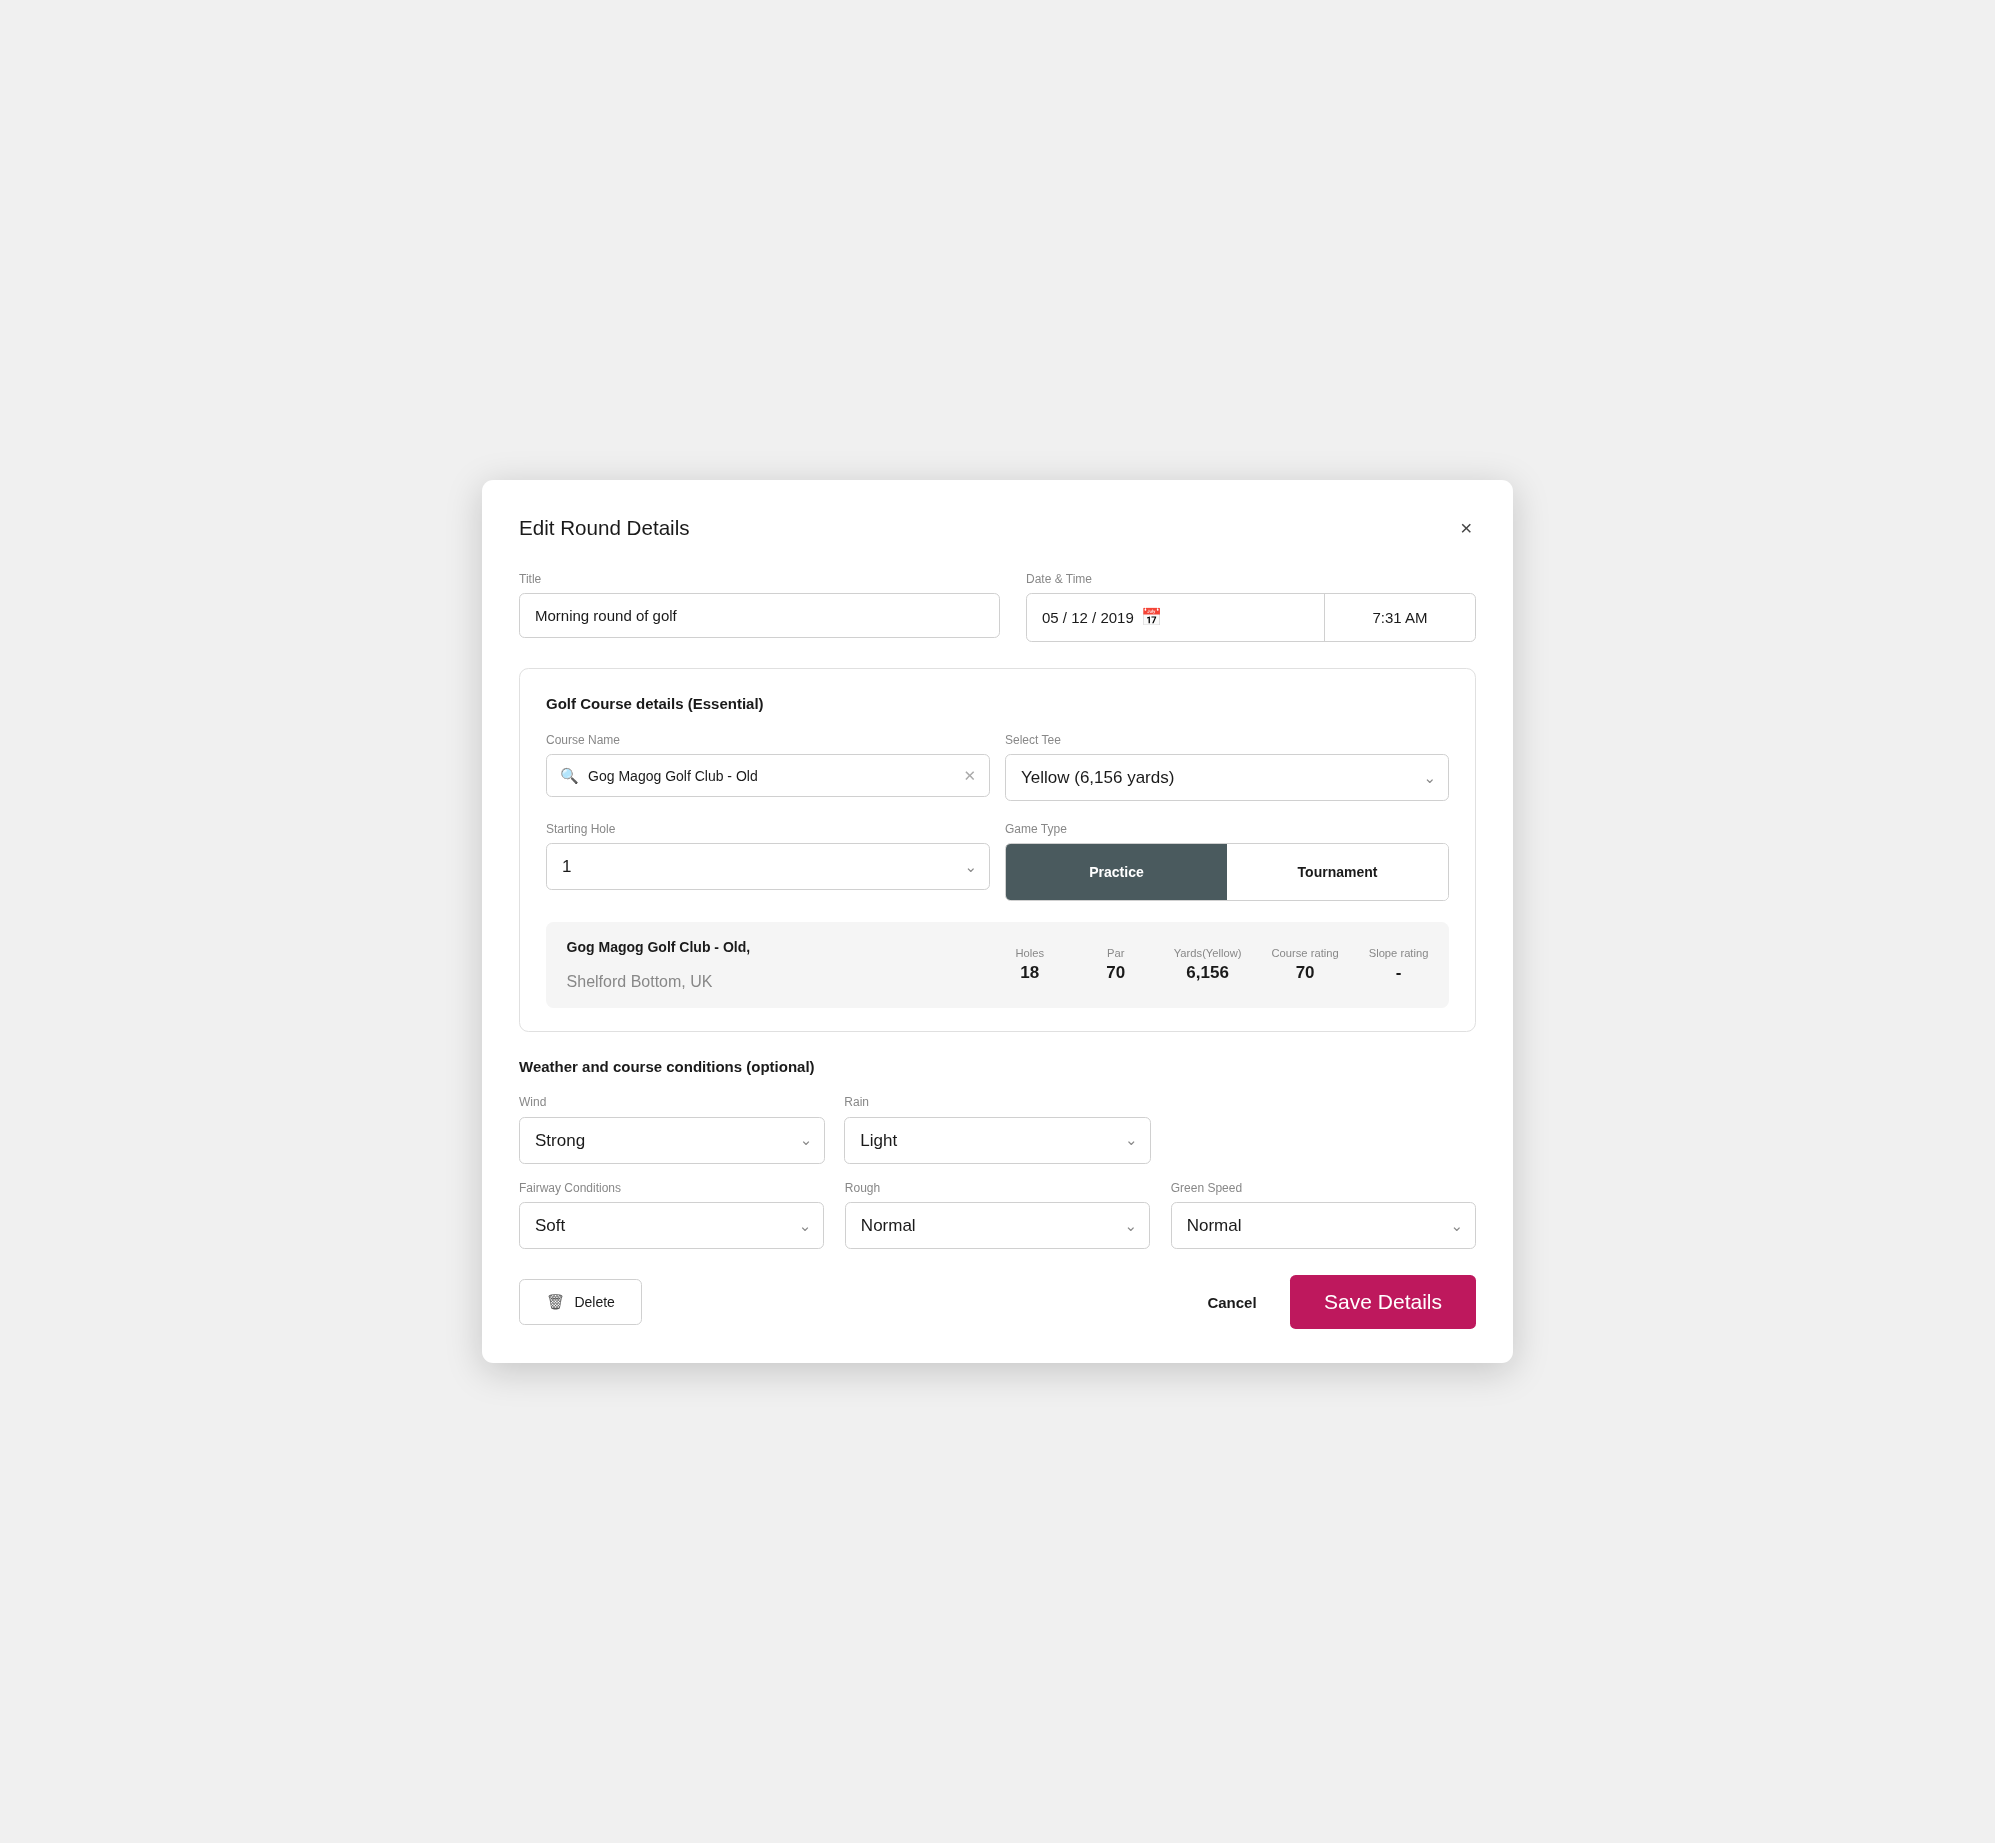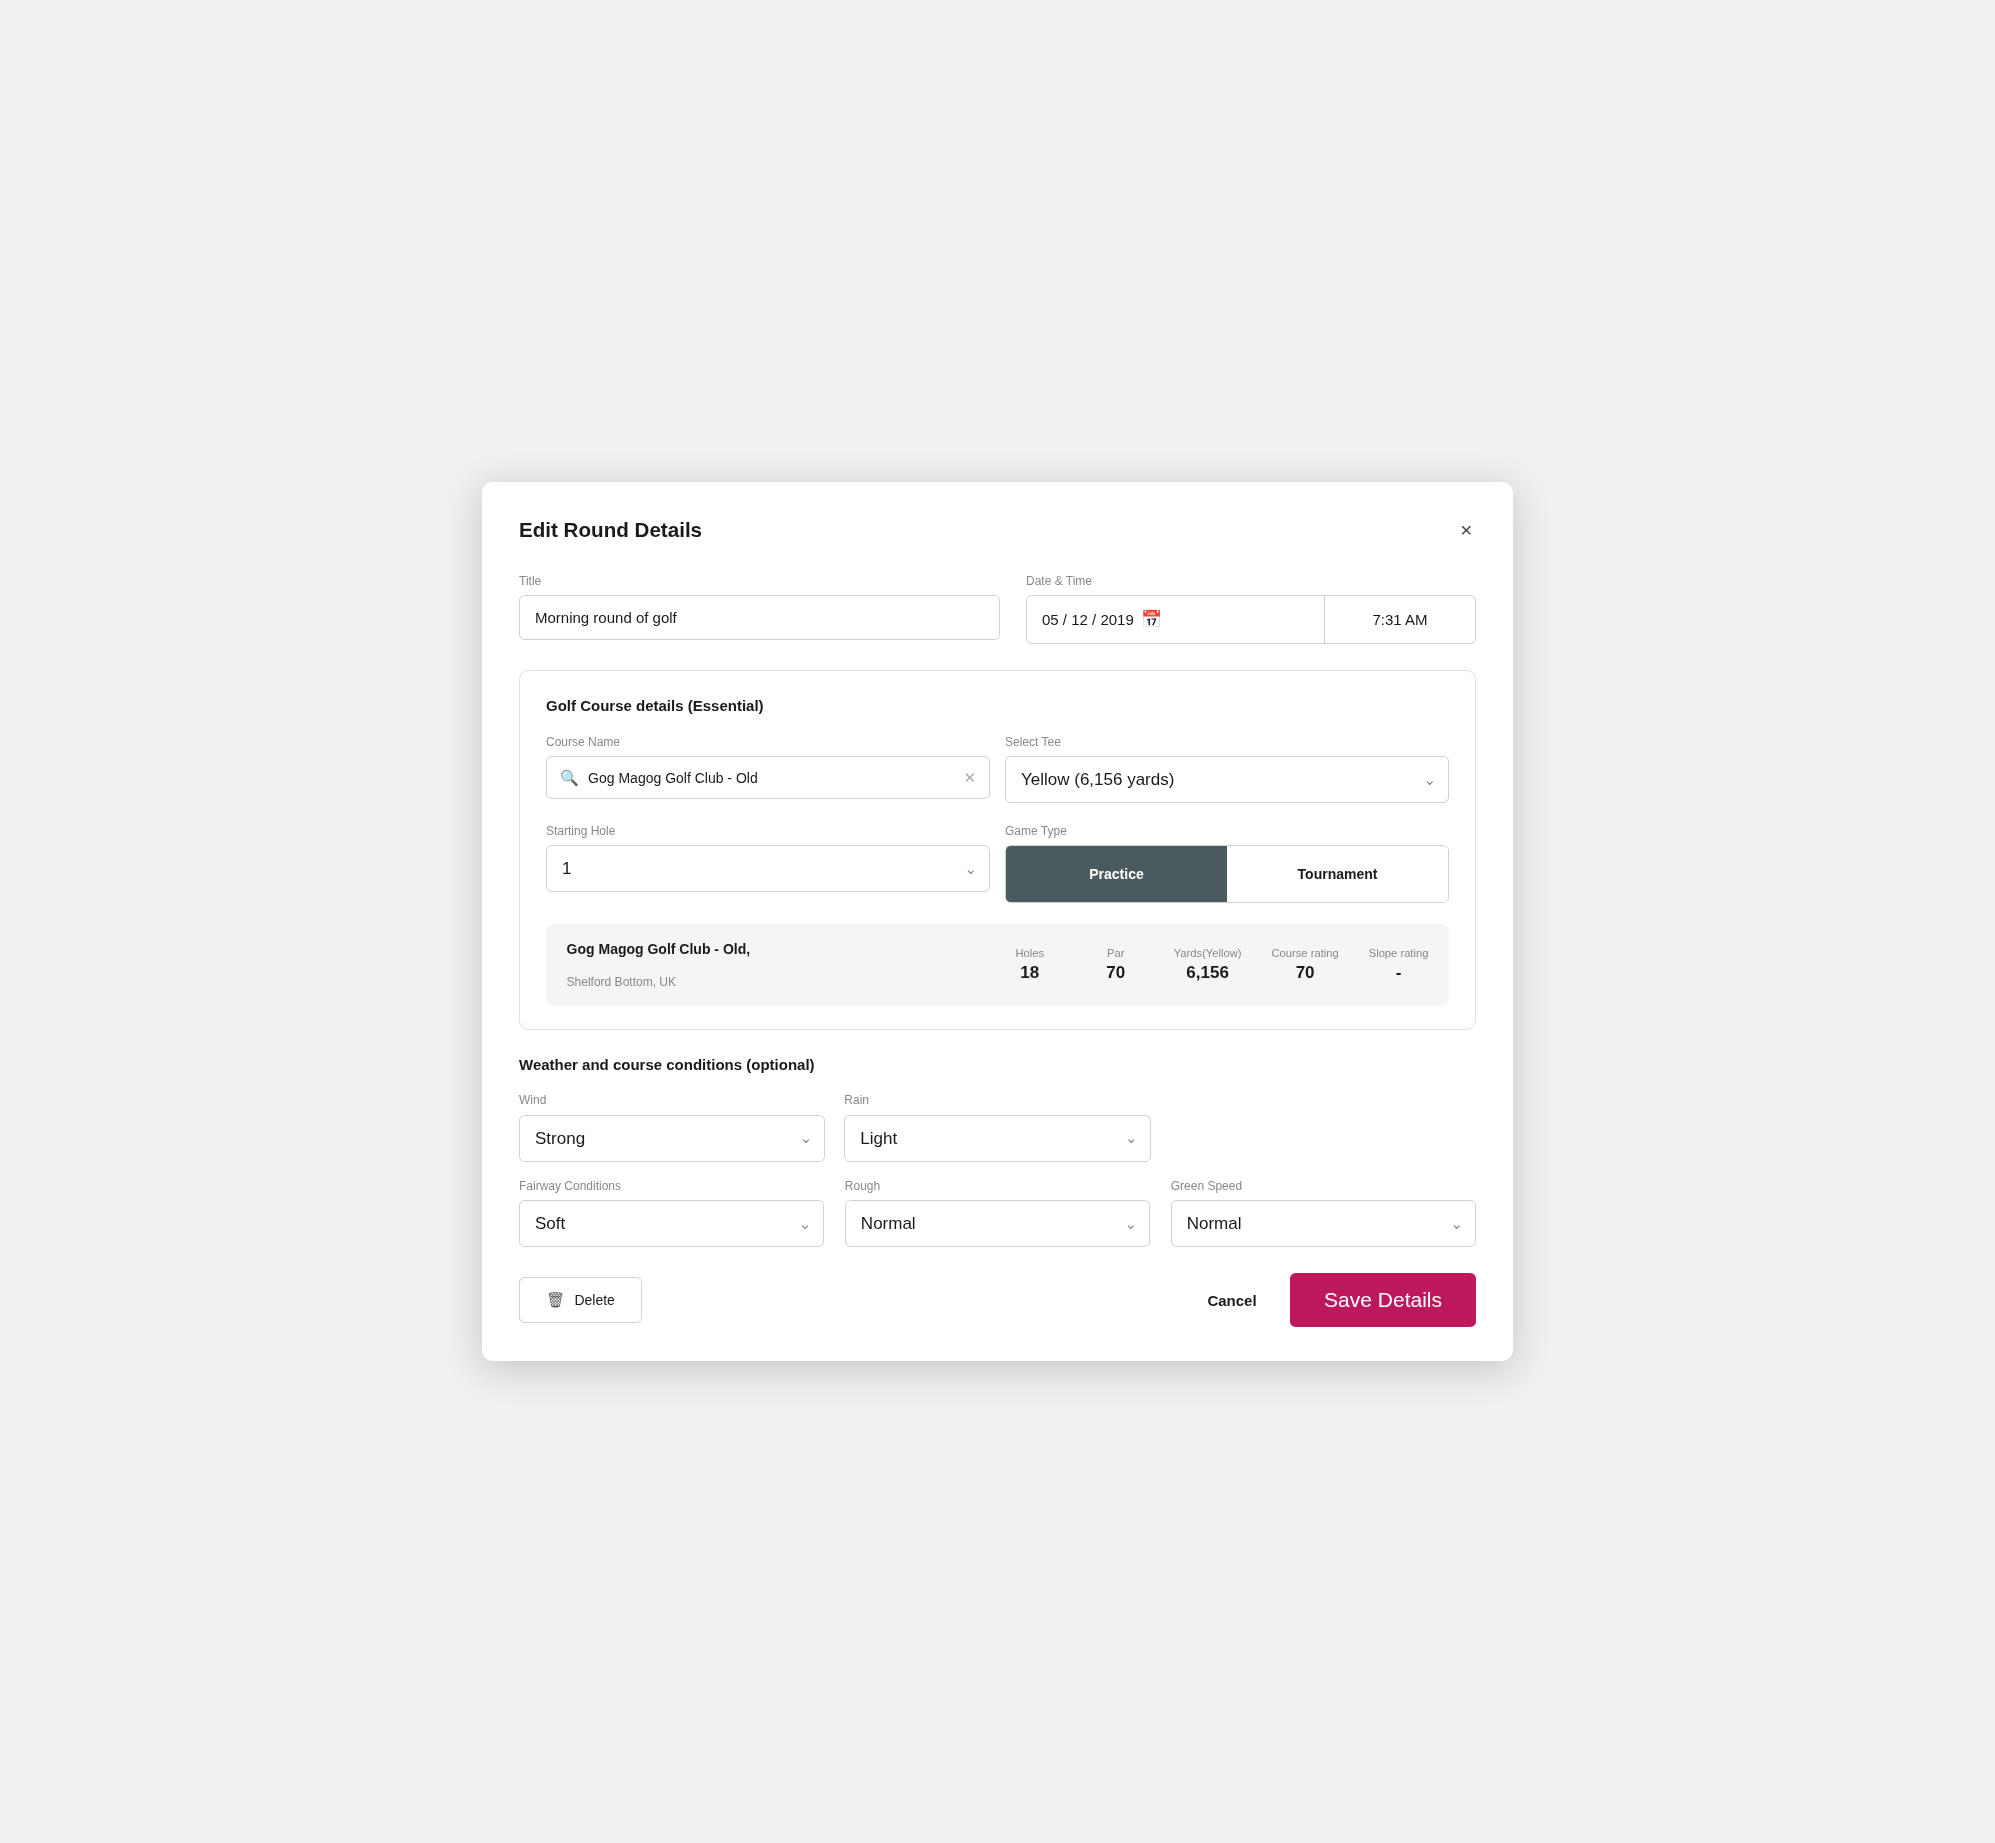--- a/index.html
+++ b/index.html
@@ -22,21 +22,21 @@
       position: relative;
     }
     .modal-header {
       display: flex;
       align-items: center;
       justify-content: space-between;
       margin-bottom: 30px;
     }
     .modal-title {
       font-size: 20.6px;
-      font-weight: 700;
+      font-weight: 400;
       color: #1a1a1a;
     }
     .close-btn {
       background: none;
       border: none;
       cursor: pointer;
       font-size: 20.6px;
       color: #444;
       line-height: 1;
       padding: 3.7px;
@@ -198,21 +198,21 @@
     }
     .course-info-bar .course-name-loc {
       flex: 1;
     }
     .course-name-loc .cn {
       font-size: 14px;
       font-weight: 700;
       color: #1a1a1a;
     }
     .course-name-loc .cl {
-      font-size: 12px;
+      font-size: 16px;
       color: #888;
       margin-top: 18px;
     }
     .stat-group {
       display: flex;
       flex-direction: column;
       align-items: center;
       min-width: 56px;
     }
     .stat-label {

